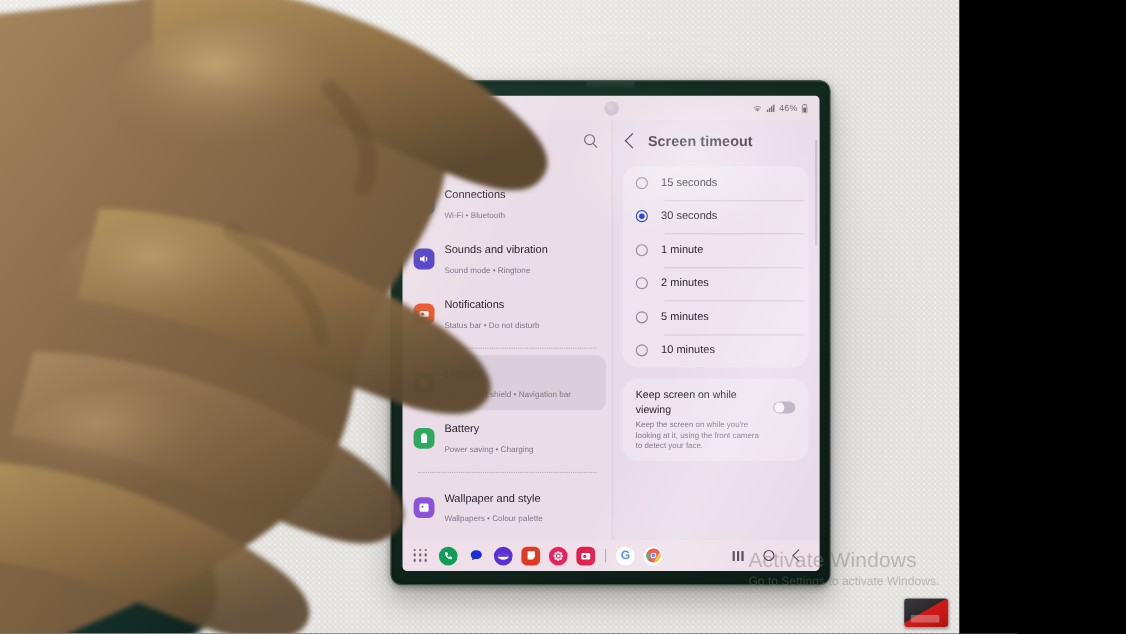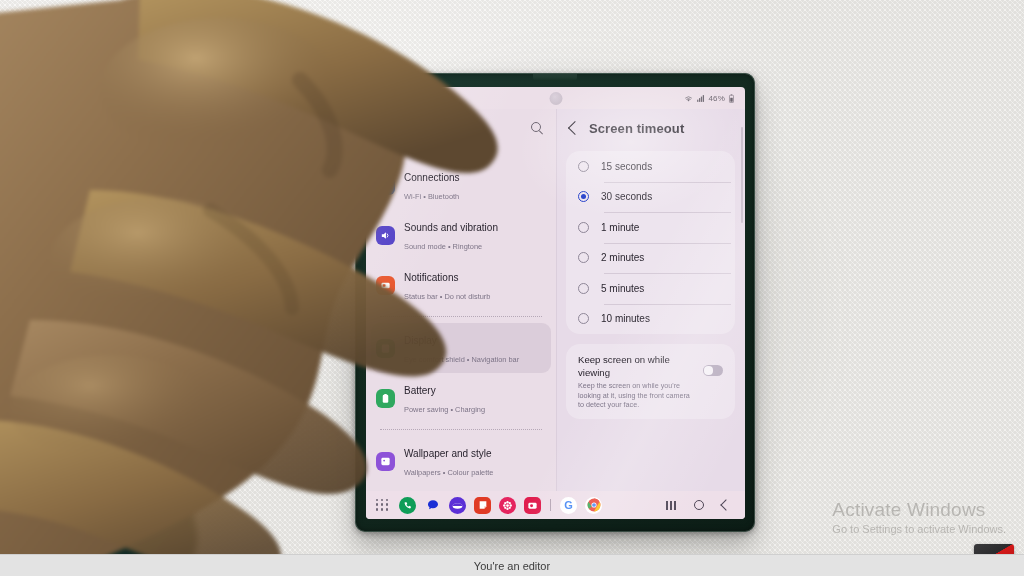--- a/index.html
+++ b/index.html
@@ -1,19 +1,19 @@
 <!DOCTYPE html>
 <html><head>
 <meta charset="utf-8">
 <title>Screen timeout settings on foldable phone</title>
 <style>
   html,body{margin:0;padding:0;background:#000;}
   body{width:1024px;height:576px;overflow:hidden;font-family:"Liberation Sans",sans-serif;}
 
-  #stage{position:relative;width:1024px;height:576px;overflow:hidden;background:#ffffff;}
+  #stage{position:relative;width:872px;height:576px;overflow:hidden;background:#ffffff;}
 
   
   .wall{position:absolute;inset:0;
     background:
       radial-gradient(ellipse 60% 50% at 20% 20%, #fbfbfa 0%, #f2f1ef 55%, #e9e8e5 100%),
       linear-gradient(160deg,#f7f6f4 0%,#eceae7 60%,#e4e2de 100%);
   }
   .wall-tex{position:absolute;inset:0;opacity:.55;
     background-image:
       repeating-linear-gradient(45deg, rgba(255,255,255,.55) 0 1px, rgba(190,188,184,.18) 1px 3px),
@@ -435,16 +435,13 @@
     <path d="M330 120 C 360 150, 372 186, 360 210" stroke="#4a3823" stroke-width="16" fill="none" opacity=".22" stroke-linecap="round"></path>
     <path d="M240 250 C 290 280, 320 316, 322 348" stroke="#4a3823" stroke-width="14" fill="none" opacity=".18" stroke-linecap="round"></path>
   </svg>
 
   <div class="wm">
     <div class="wm1">Activate Windows</div>
     <div class="wm2">Go to Settings to activate Windows.</div>
   </div>
   <div class="thumb"></div>
 
-  <div class="caption">
-    <span>You're an editor</span>
-  </div>
 </div>
 
 </body></html>

